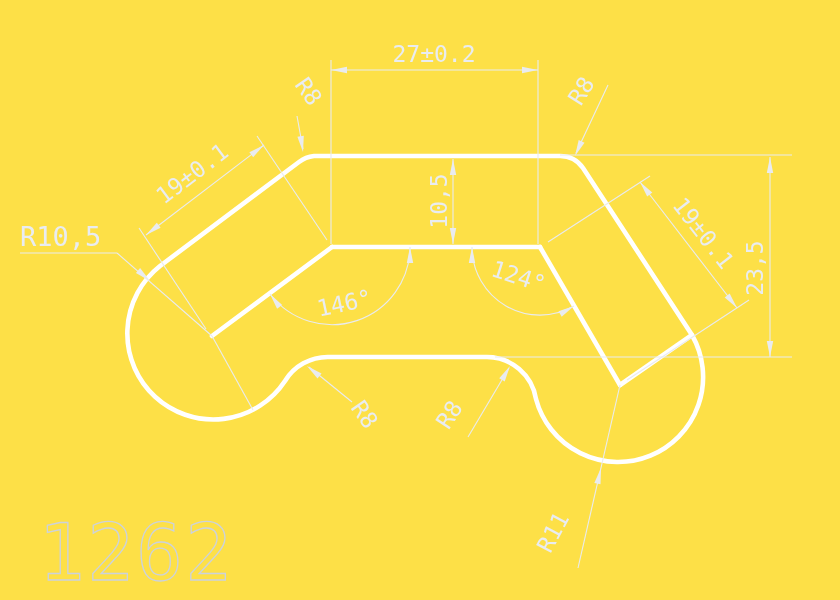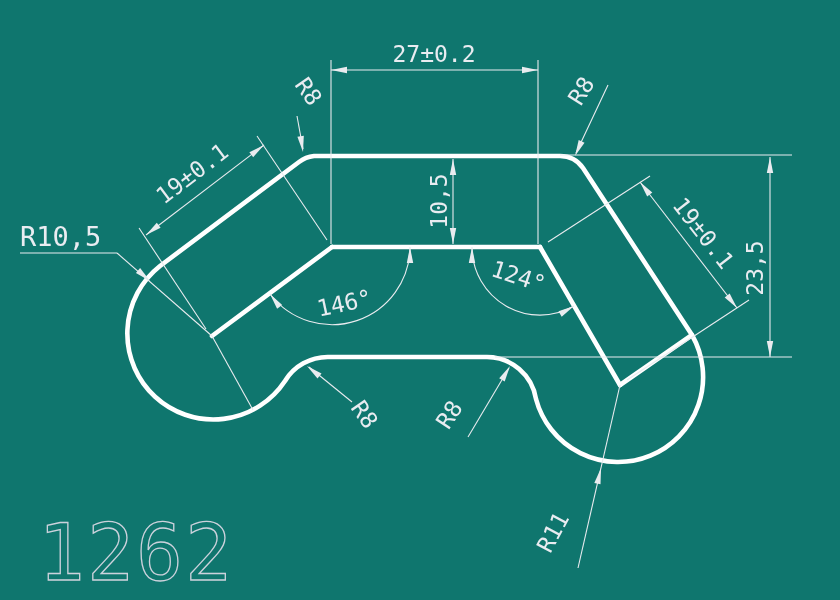--- a/index.html
+++ b/index.html
@@ -1,16 +1,16 @@
 <!DOCTYPE html>
 <html><head>
 <meta charset="utf-8">
 <style>
   html,body{margin:0;padding:0;width:840px;height:600px;background:#232732;overflow:hidden;}
-  .canvas{position:relative;width:840px;height:600px;background:#0f766e;}
+  .canvas{position:relative;width:840px;height:600px;background:#fde047;}
   svg{display:block;}
   .o{stroke:#ffffff;stroke-width:4.6;fill:none;stroke-linejoin:round;stroke-linecap:round;}
   .t{stroke:#e9ebef;stroke-width:1.1;fill:none;}
   .a{fill:#e9ebef;stroke:none;}
   text{fill:#e9ecf1;font-family:"DejaVu Sans Mono","Liberation Mono",monospace;font-size:23px;}
   text.big{font-size:27px;}
   text.title{font-size:78px;fill:none;stroke:#ccd2dc;stroke-width:1.3px;letter-spacing:2px;}
 </style>
 </head>
 <body>

